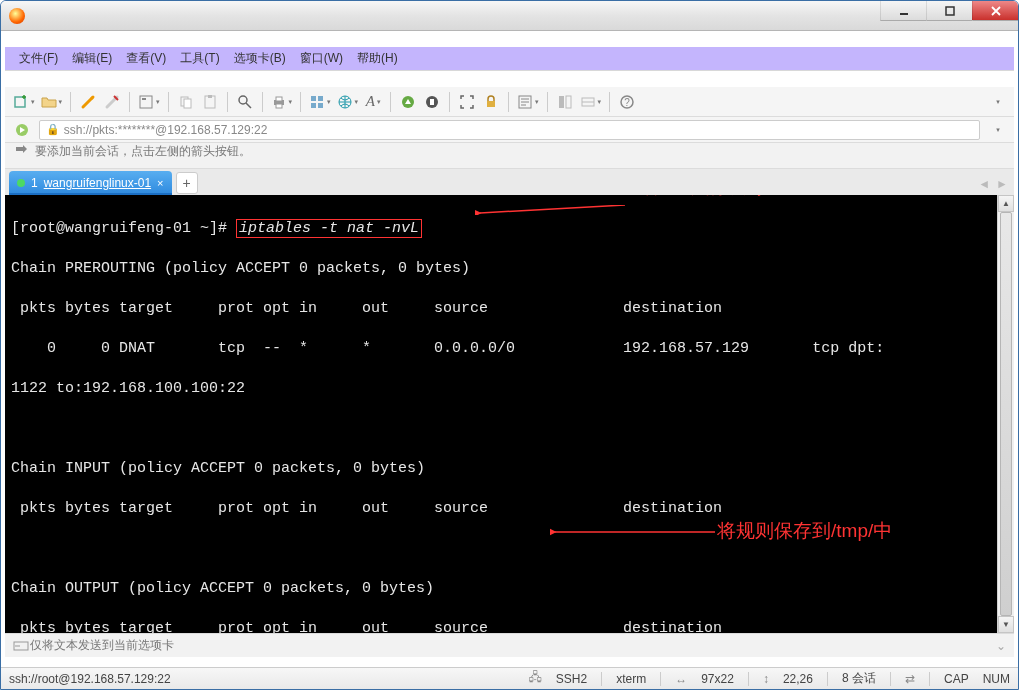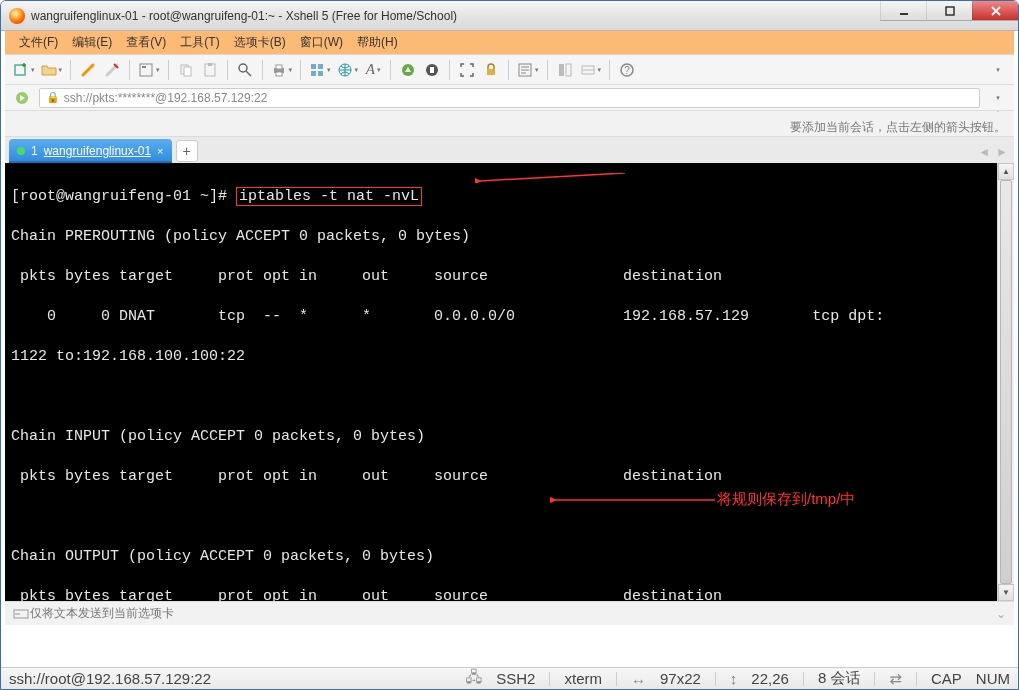--- a/index.html
+++ b/index.html
@@ -44,27 +44,27 @@
     border-left: 1px solid rgba(0,0,0,.1);
     background: linear-gradient(to bottom, #f5f5f5, #dcdcdc);
     border-bottom: 1px solid #aaa;
   }
   .win-btn.close { background: linear-gradient(to bottom, #e88, #c9302c); color: #fff; border-radius: 0 4px 0 0; }
   .win-btn svg { width: 12px; height: 12px; }
 
   
   .menubar {
     height: 24px;
-    background: #fdba74;
+    background: #c4b5fd;
     border-bottom: 1px solid #d8d8d8;
     display: flex;
     align-items: center;
     padding: 0 8px;
     gap: 2px;
-    margin: 0 4px;
+    margin: 16px 4px;
   }
   .menubar .menu-item { padding: 2px 6px; color: #333; }
 
   
   .toolbar {
     height: 30px;
     background: #f5f5f5;
     border-bottom: 1px solid #dcdcdc;
     display: flex;
     align-items: center;
@@ -115,26 +115,25 @@
     font-size: 12px;
   }
   .lock-icon { color: #999; margin-right: 4px; font-size: 11px;}
 
   
   .tipbar {
     height: 26px;
     background: #f2f2f2;
     border-bottom: 1px solid #dcdcdc;
     display: flex;
-    align-items: flex-end;
+    align-items: flex-start;
     padding: 0 8px;
     color: #777;
     margin: 0 4px;
     gap: 6px;
-    flex-direction: column;
   }
 
   
   .tabbar {
     height: 26px;
     background: #eaeaea;
     display: flex;
     align-items: flex-end;
     padding: 0 4px;
     margin: 0 4px;
@@ -211,26 +210,27 @@
     position: absolute;
     top: 17px; bottom: 17px; left: 2px; right: 2px;
     background: linear-gradient(#e8e8e8,#cfcfcf);
     border: 1px solid #b5b5b5;
     border-radius: 2px;
   }
   .term-line { height: 20px; }
   .box1 {
     border: 1px solid #f33;
     padding: 0 2px;
+    font-style: italic;
   }
   .annotation {
     position: absolute;
     color: #f33;
     font-family: "Microsoft YaHei", sans-serif;
-    font-size: 15px;
+    font-size: 19px;
     white-space: nowrap;
   }
   .arrow-svg {
     position: absolute;
     pointer-events: none;
   }
 
   
   .bottom-tip {
     height: 24px;
@@ -247,39 +247,38 @@
   
   .statusbar {
     position: absolute;
     bottom: 0; left: 0; right: 0;
     height: 22px;
     background: linear-gradient(#f7f7f7,#e9e9e9);
     border-top: 1px solid #ccc;
     display: flex;
     align-items: center;
     padding: 0 8px;
-    font-size: 15px;
+    font-size: 12px;
     color: #444;
   }
   .statusbar .right {
     margin-left: auto;
     display: flex;
     gap: 14px;
     align-items: center;
   }
   .statusbar .sep { width: 1px; height: 14px; background: #ccc; }
 
   .icon-svg { width: 16px; height: 16px; display: block; }
 </style>
 </head>
 <body>
 
 <div class="titlebar">
   <div class="app-icon"></div>
-  <div class="title-text">wangruifenglinux-01 - root@wangruifeng-01:~ - Xshell 5 (Free for Home/School)</div>
   <div class="win-controls">
     <div class="win-btn">
       <svg viewBox="0 0 12 12">
           <rect x="2" y="8" width="8" height="2" fill="#333"></rect>
         </svg>
     </div>
     <div class="win-btn">
       <svg viewBox="0 0 12 12">
           <rect x="2" y="2" width="8" height="8" fill="none" stroke="#333" stroke-width="1.5"></rect>
         </svg>

